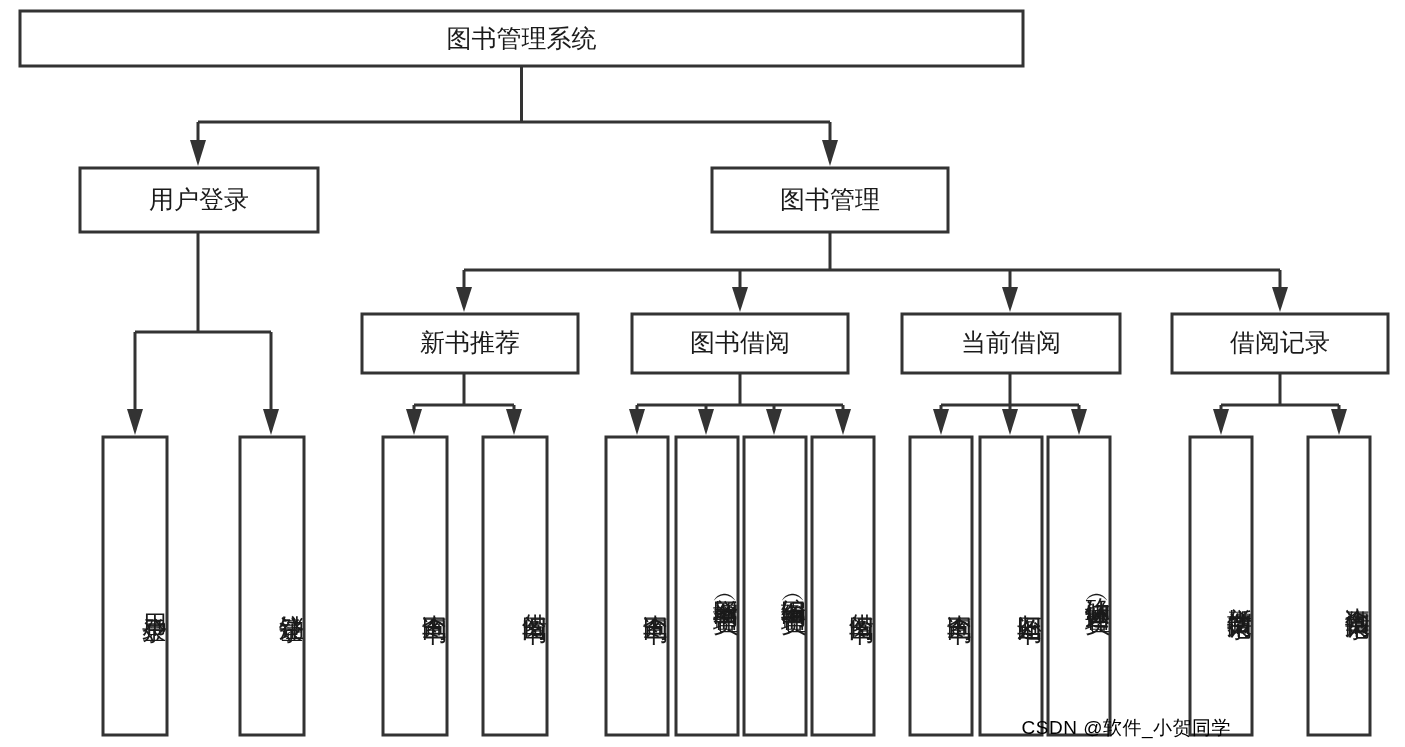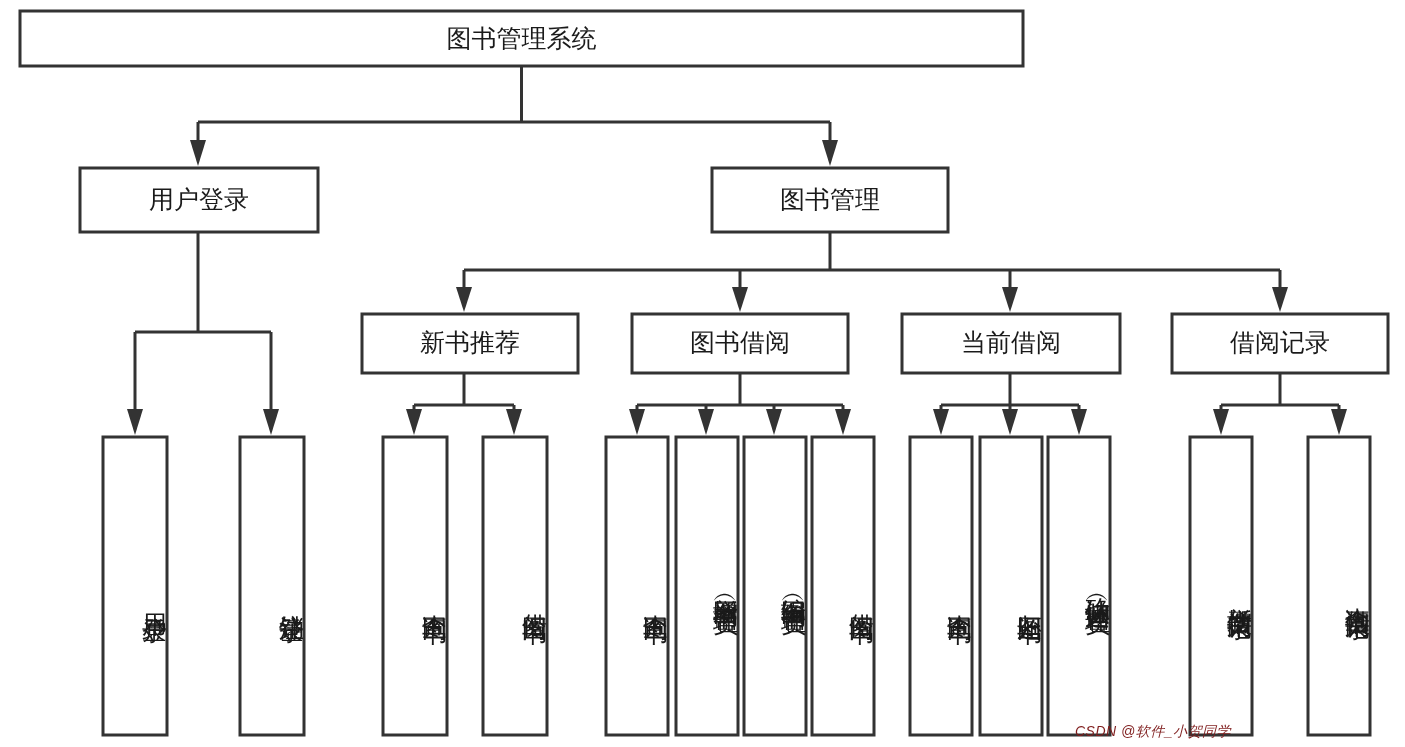--- a/index.html
+++ b/index.html
@@ -60,26 +60,25 @@
     color: #1a1a1a;
     letter-spacing: 2px;
     white-space: nowrap;
     pointer-events: none;
     font-family: "Liberation Sans", "DejaVu Sans", sans-serif;
   }
   .watermark {
     position: absolute;
     right: 12px;
     bottom: 6px;
-    font-size: 14px;
-    color: #7f1d1d;
+    font-size: 19px;
+    color: #000000;
     font-family: "Liberation Sans", "DejaVu Sans", sans-serif;
     white-space: nowrap;
     letter-spacing: 0.5px;
-    font-style: italic;
   }
 </style>
 </head>
 <body>
 
 <div id="diagram-root">
 
   <svg id="flow-svg" viewBox="0 0 1405 747">
 
     <g>

